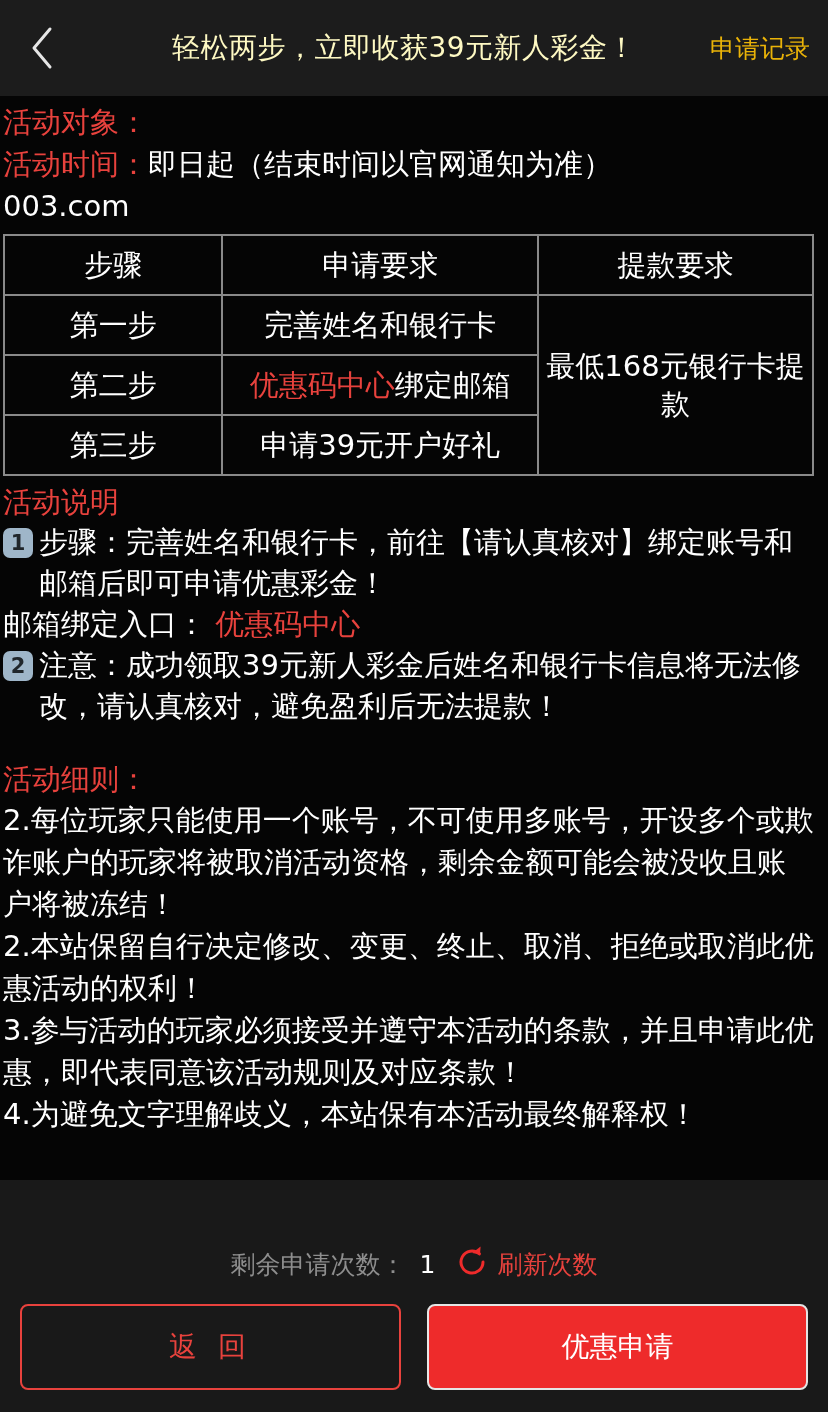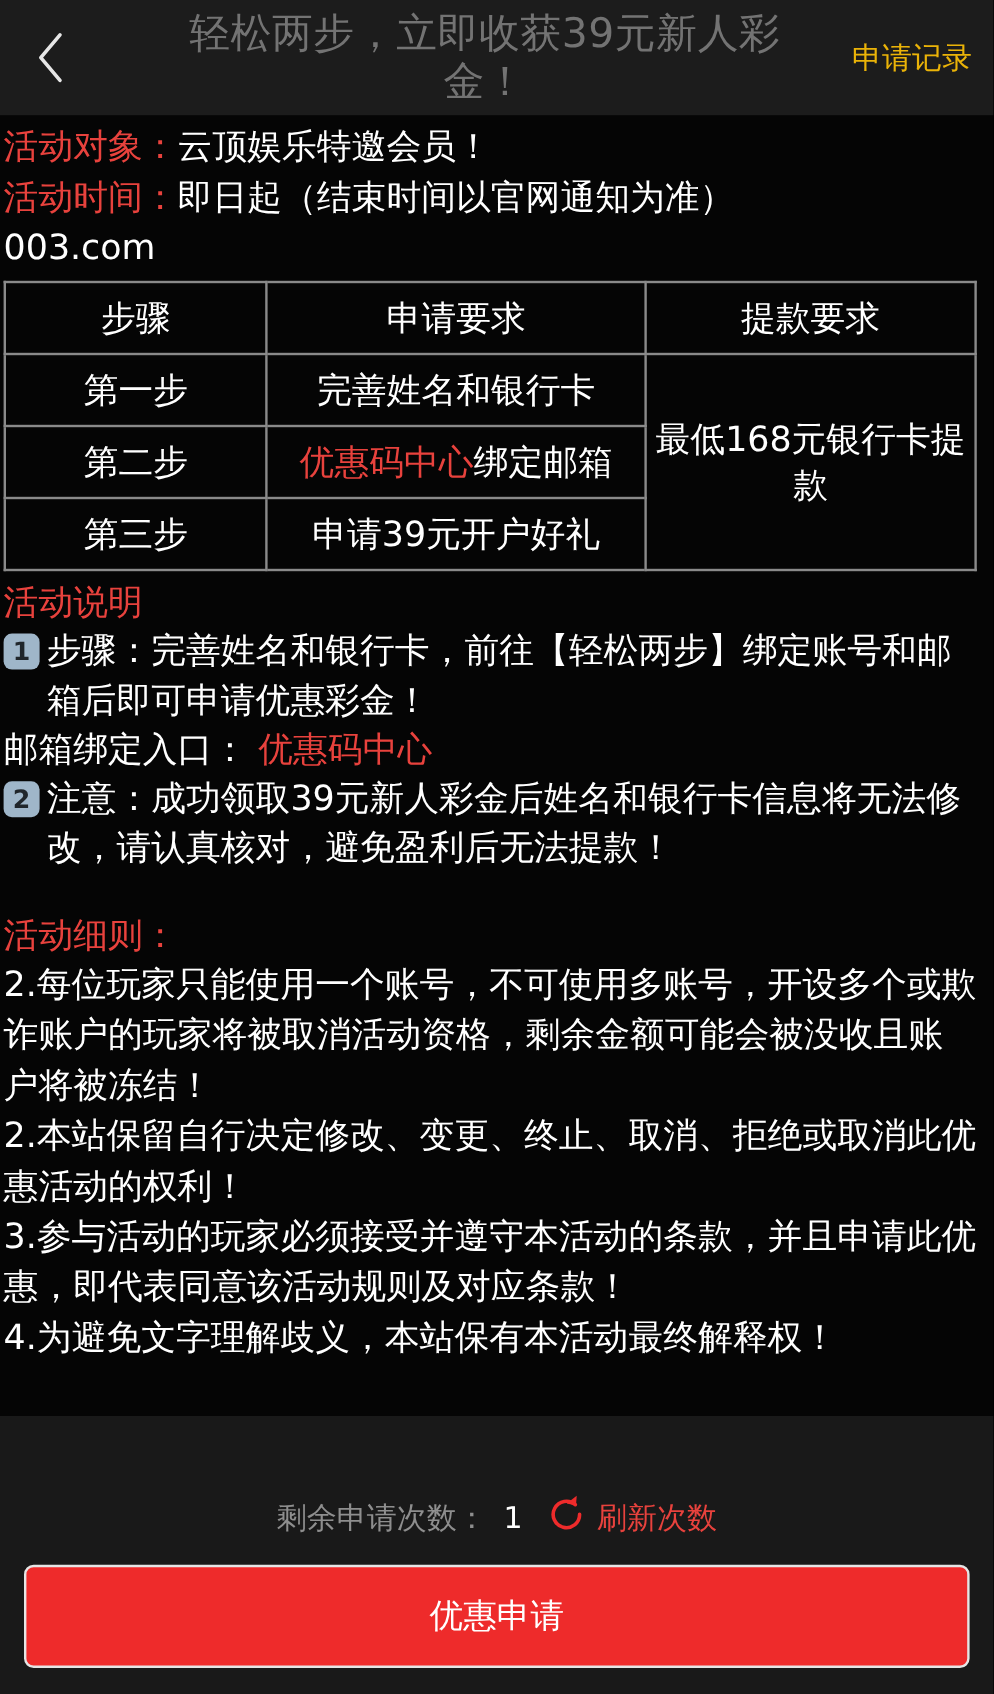--- a/index.html
+++ b/index.html
@@ -33,22 +33,22 @@
     display: flex; align-items: center; justify-content: center;
     cursor: pointer;
   }
   .back-btn svg { display: block; }
   .header-title {
     position: absolute;
     left: 130px; right: 150px;
     top: 0; bottom: 0;
     display: flex; align-items: center; justify-content: center;
     text-align: center;
-    color: #737373;
-    font-size: 34px;
+    color: #fef9c3;
+    font-size: 28px;
     line-height: 40px;
     letter-spacing: .5px;
   }
   .header-action {
     margin-left: auto;
     color: #eab308;
     font-size: 25px;
     white-space: nowrap;
     cursor: pointer;
   }
@@ -180,21 +180,20 @@
       </span>
     </div>
     <div class="header-title">轻松两步，立即收获39元新人彩金！</div>
     <div class="header-action">申请记录</div>
   </div>
 
   <div class="content">
 
     <div class="info-line">
       <span class="info-label">活动对象：</span>
-      <span class="info-value">云顶娱乐特邀会员！</span>
     </div>
     <div class="info-line">
       <span class="info-label">活动时间：</span>
       <span class="info-value">即日起（结束时间以官网通知为准）</span>
     </div>
     <div class="info-line">
       <span class="info-value">003.com</span>
     </div>
 
     <table class="steps">
@@ -217,21 +216,21 @@
         <td>第三步</td>
         <td>申请39元开户好礼</td>
       </tr>
     </tbody>
       </table>
 
     <div class="section-title">活动说明</div>
 
     <div class="desc-line">
       <span class="num-badge">1</span>
-      <span class="desc-body">步骤：完善姓名和银行卡，前往【轻松两步】绑定账号和邮箱后即可申请优惠彩金！</span>
+      <span class="desc-body">步骤：完善姓名和银行卡，前往【请认真核对】绑定账号和邮箱后即可申请优惠彩金！</span>
     </div>
 
     <div class="plain-line">
       <span>邮箱绑定入口：</span>
       <span class="red-inline">优惠码中心</span>
     </div>
 
     <div class="desc-line">
       <span class="num-badge">2</span>
       <span class="desc-body">注意：成功领取39元新人彩金后姓名和银行卡信息将无法修改，请认真核对，避免盈利后无法提款！</span>
@@ -256,16 +255,17 @@
         <span>
           <svg width="34" height="34" viewBox="0 0 34 34" fill="none" xmlns="http://www.w3.org/2000/svg">
             <path d="M28 17a11 11 0 1 1-3.6-8.1" stroke="#ee2b2b" stroke-width="3" fill="none" stroke-linecap="round"></path>
             <path d="M25.6 1.5 L25.0 9.6 L17.2 8.0 Z" fill="#ee2b2b"></path>
           </svg>
         </span>
         <span class="refresh-text">刷新次数</span>
       </span>
     </div>
     <div class="btn-row">
+      <div class="btn btn-outline">返 回</div>
       <div class="btn btn-solid">优惠申请</div>
     </div>
   </div>
 </div>
 
 </body></html>

